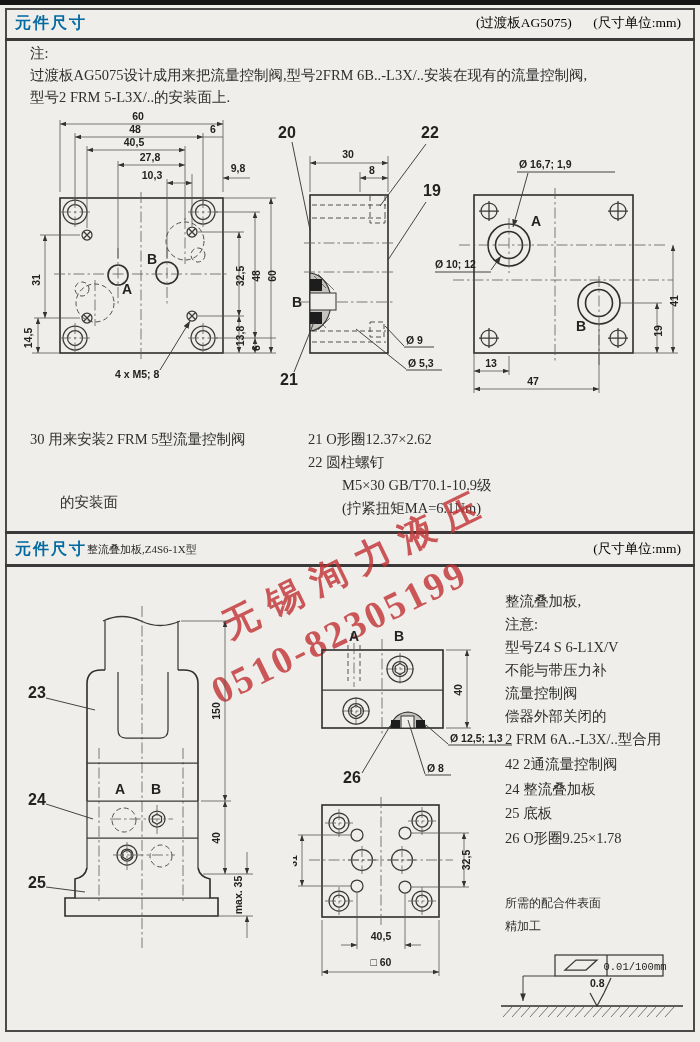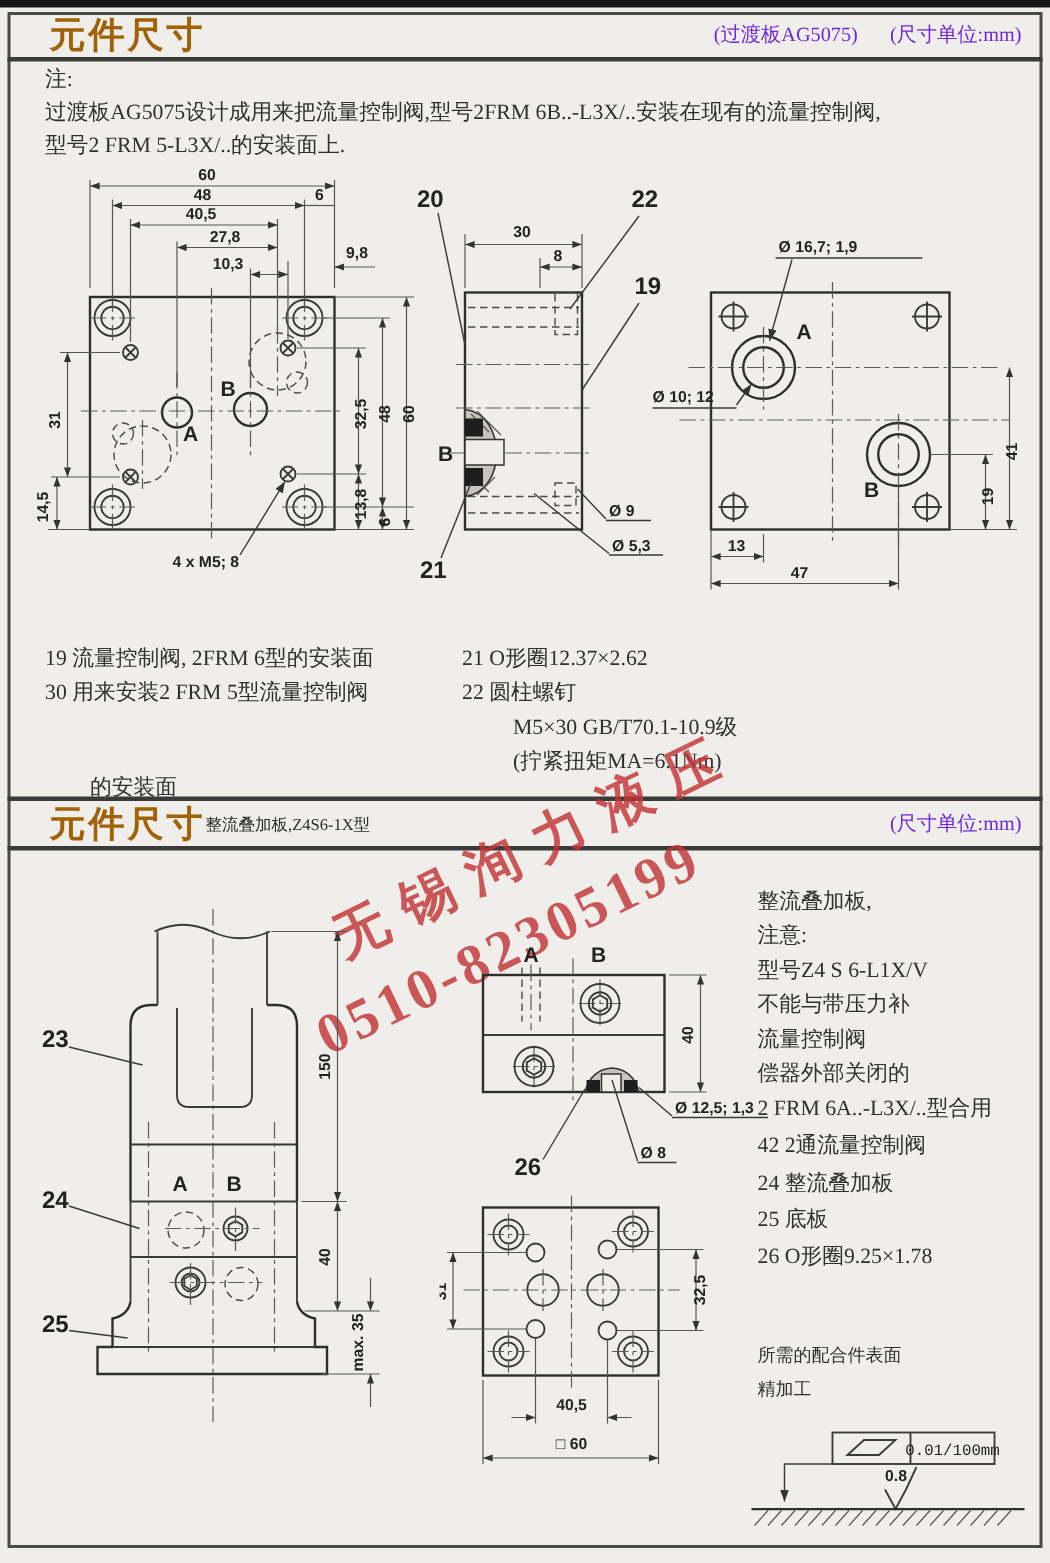--- a/index.html
+++ b/index.html
@@ -2,23 +2,23 @@
 <html><head>
 <meta charset="utf-8">
 <style>
   html,body{margin:0;padding:0;}
   body{width:700px;height:1042px;background:#dededa;font-family:"Liberation Serif",serif;}
   .page{position:absolute;left:0;top:0;width:700px;height:1042px;background:#efeeea;overflow:hidden;}
   .scan-top{position:absolute;left:0;top:0;width:700px;height:5px;background:#161616;}
   .border-box{position:absolute;left:5px;top:8px;width:686px;height:1020px;border:2px solid #4a4a4a;}
   .band{position:absolute;left:5px;width:690px;height:30px;border-bottom:3px solid #3a3a3a;display:flex;align-items:center;}
   .band2{border-top:3px solid #3a3a3a;}
-  .band-title{font-family:"Liberation Sans",sans-serif;font-weight:700;font-size:24px;color:#a16207;margin-left:28px;letter-spacing:2px;}
+  .band-title{font-family:"Liberation Sans",sans-serif;font-weight:700;font-size:16px;color:#0369a1;margin-left:10px;letter-spacing:2px;}
   .band-model{font-size:11px;color:#2b2b2b;}
-  .band-right{margin-left:auto;margin-right:14px;font-size:13.5px;color:#6d28d9;}
+  .band-right{margin-left:auto;margin-right:14px;font-size:13.5px;color:#000000;}
   .band-right span{margin-left:18px;}
   .txtblock{position:absolute;color:#2f2f2f;font-size:14.5px;line-height:22px;white-space:nowrap;}
   .items{line-height:23px;}
   .ind1{padding-left:30px;margin-top:40px;}
   .ind2{padding-left:34px;}
   .draw{position:absolute;}
   .s{stroke:#3a3a3a;stroke-width:1.25;fill:none;}
   .sb{stroke:#2e2e2e;stroke-width:1.6;fill:none;}
   .t{stroke:#555;stroke-width:.8;fill:none;}
   .hid{stroke:#4a4a4a;stroke-width:.95;stroke-dasharray:5 3;fill:none;}
@@ -234,21 +234,20 @@
     <g class="t">
       <path d="M41,225 V265 M76,228 V247 M166,196 V265"></path>
       <line x1="41" y1="243" x2="76" y2="243" marker-start="url(#aB)" marker-end="url(#aB)"></line>
       <line x1="41" y1="261" x2="166" y2="261" marker-start="url(#aB)" marker-end="url(#aB)"></line>
     </g>
     <text class="dim" x="58" y="239" text-anchor="middle">13</text>
     <text class="dim" x="100" y="257" text-anchor="middle">47</text>
   </svg>
 
   <div class="txtblock items" style="left:30px;top:428px">
-    <div>19 流量控制阀, 2FRM 6型的安装面</div>
     <div>30 用来安装2 FRM 5型流量控制阀</div>
     <div class="ind1">的安装面</div>
   </div>
   <div class="txtblock items" style="left:308px;top:428px">
     <div>21 O形圈12.37×2.62</div>
     <div>22 圆柱螺钉</div>
     <div class="ind2">M5×30 GB/T70.1-10.9级</div>
     <div class="ind2">(拧紧扭矩MA=6.1Nm)</div>
   </div>
 

